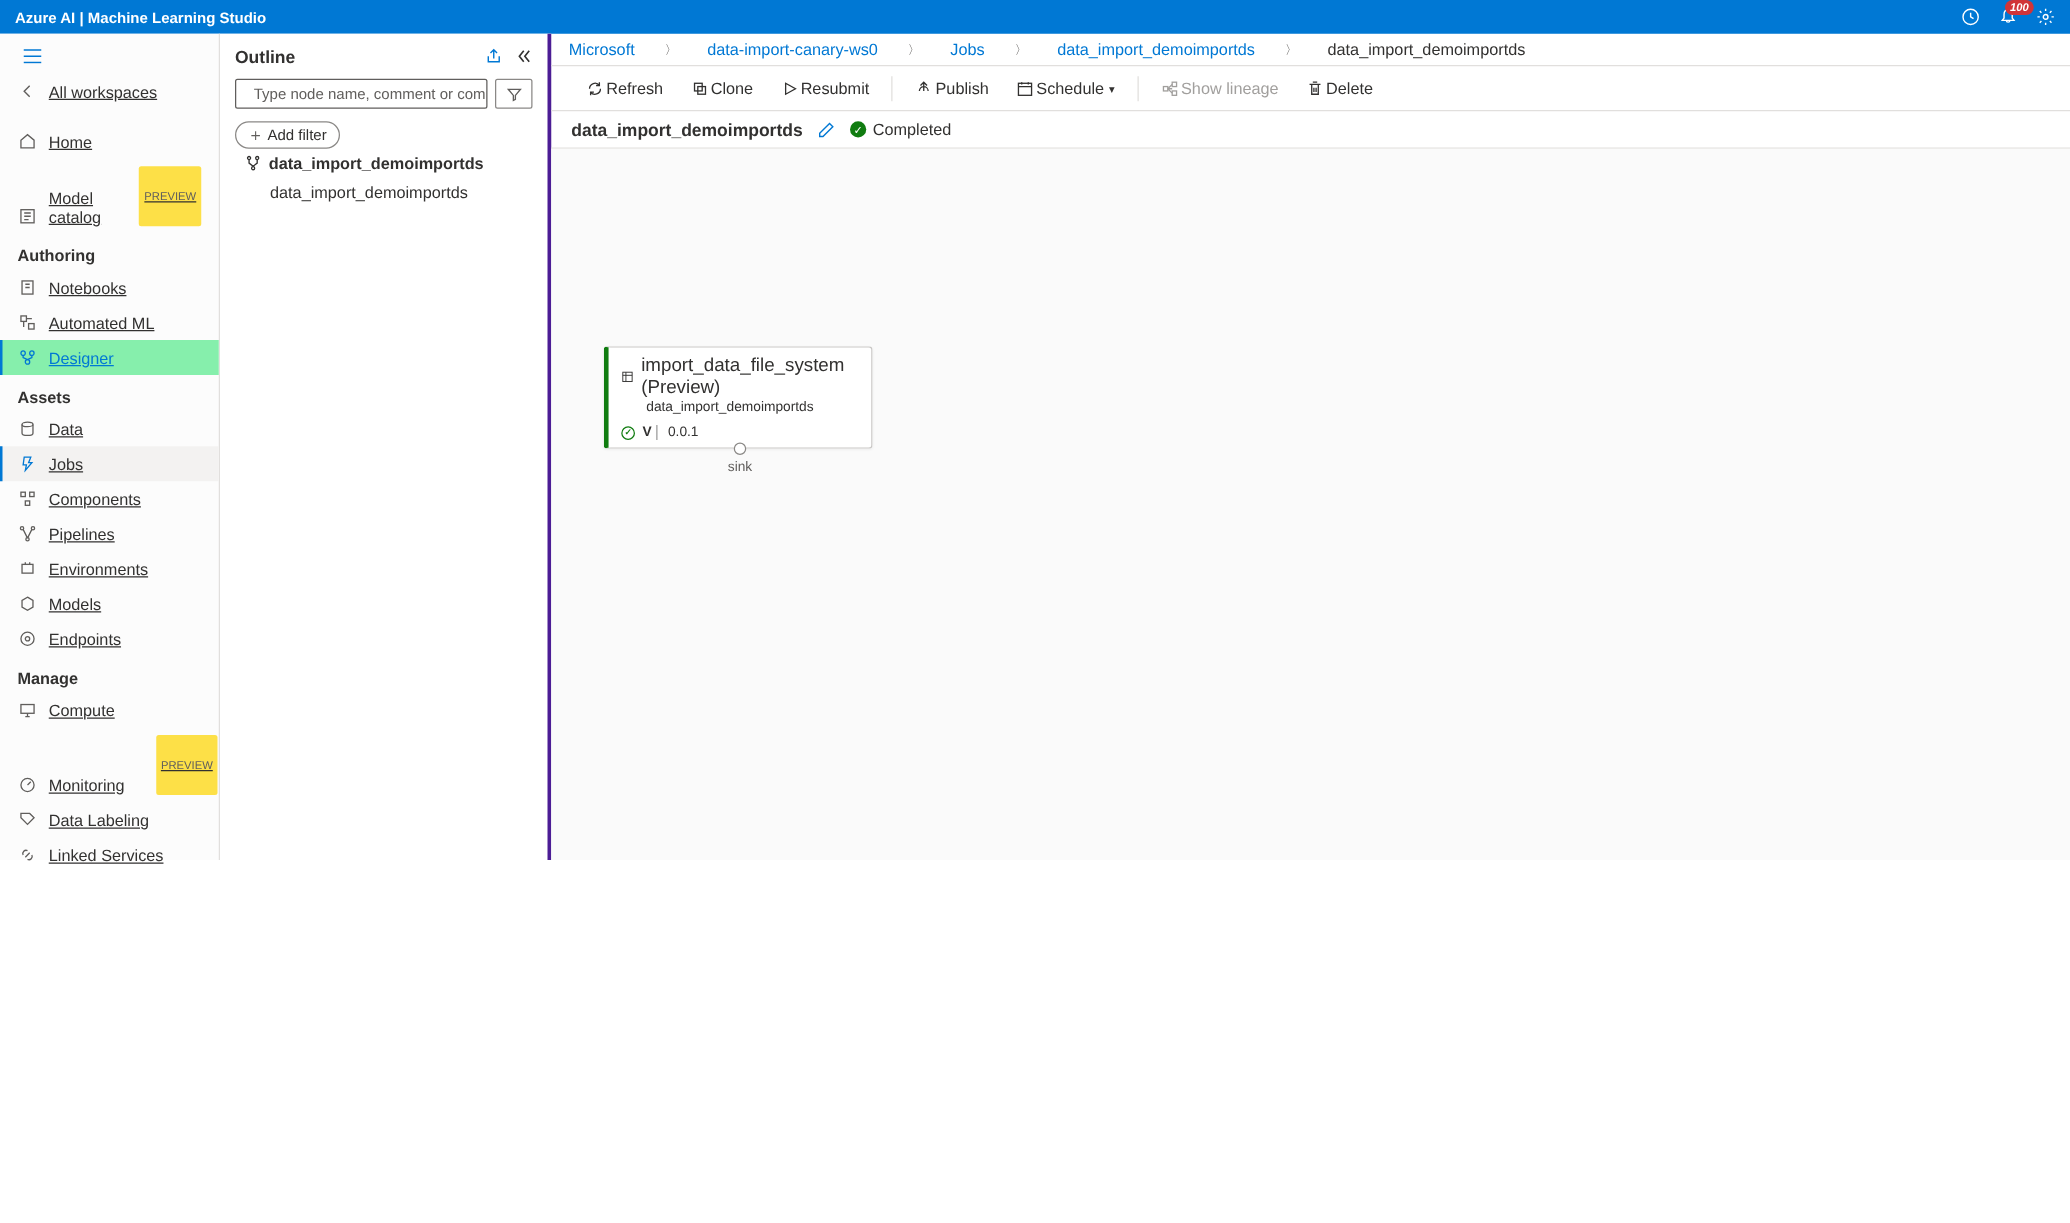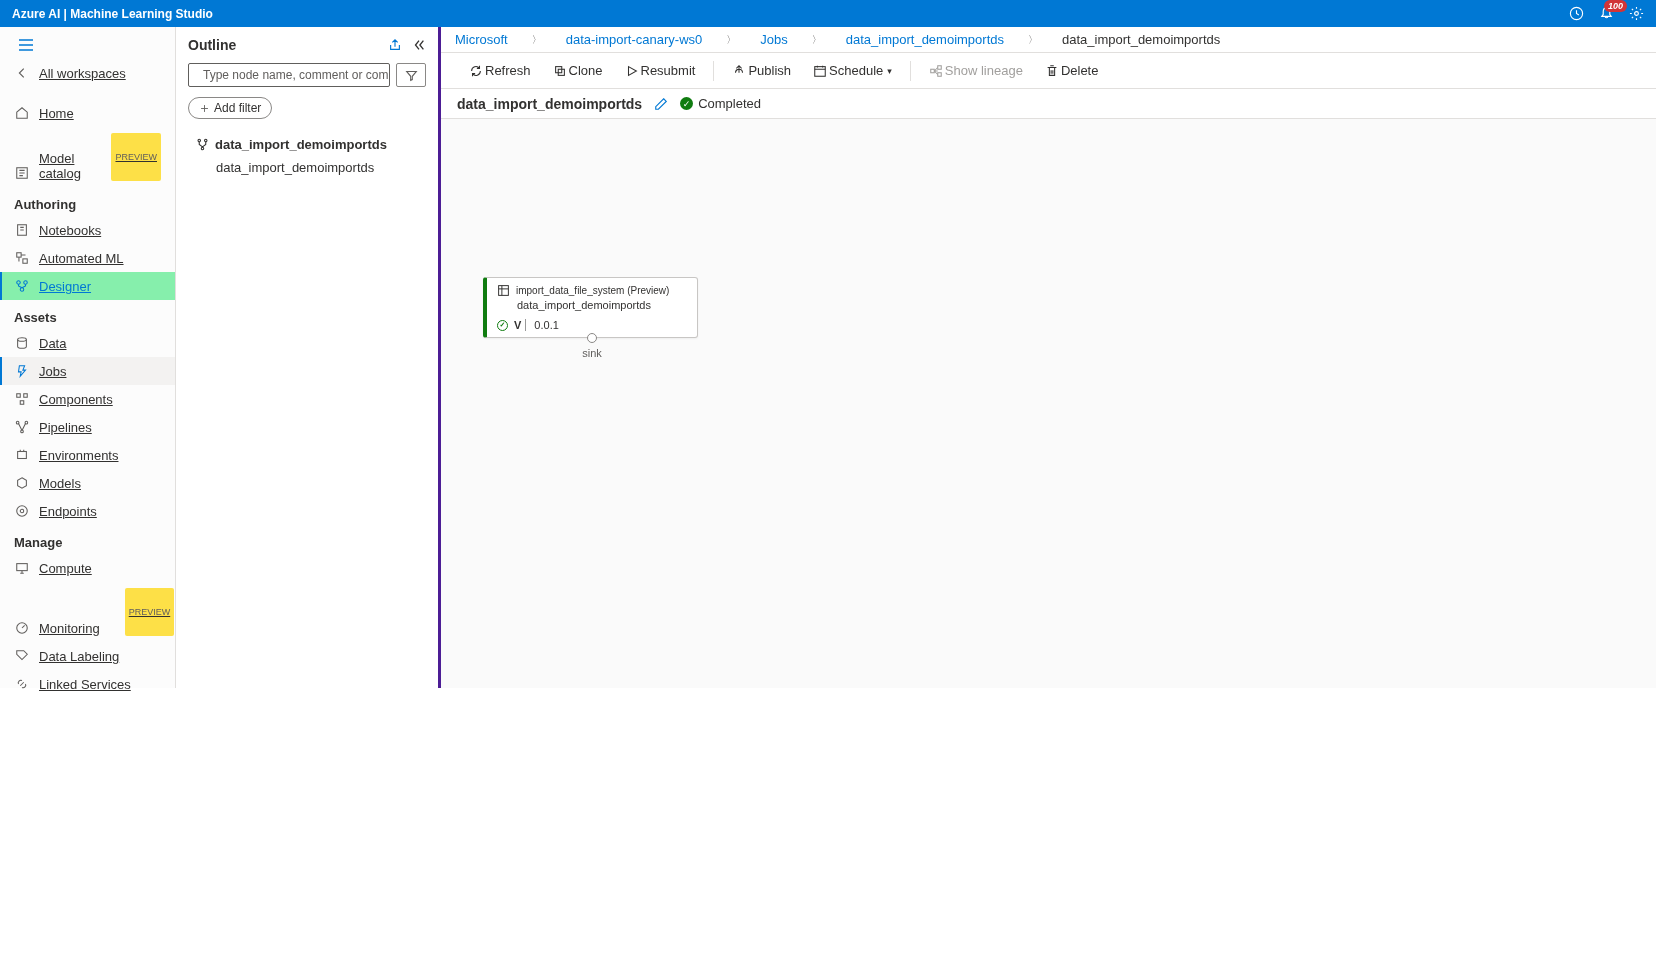--- a/index.html
+++ b/index.html
@@ -29,21 +29,21 @@
 
 
 .outline { width: 265px; border-right: 3px solid #4c1d95; background: #fff; padding: 10px 12px; }
 .outline-header { display: flex; align-items: center; justify-content: space-between; margin-bottom: 10px; }
 .outline-title { font-weight: 600; font-size: 14px; }
 .outline-header-icons { display: flex; gap: 10px; color: #0078d4; }
 .outline-header-icons span { cursor: pointer; }
 .search-row { display: flex; gap: 6px; margin-bottom: 10px; }
 .search-box { flex: 1; border: 1px solid #605e5c; border-radius: 2px; padding: 4px 8px; display: flex; align-items: center; gap: 6px; color: #605e5c; font-size: 12px; overflow: hidden; white-space: nowrap; }
 .filter-btn { width: 30px; border: 1px solid #8a8886; border-radius: 2px; display: flex; align-items: center; justify-content: center; cursor: pointer; }
-.add-filter { border: 1px solid #8a8886; border-radius: 12px; padding: 3px 10px; display: inline-flex; align-items: center; gap: 4px; font-size: 12px; cursor: pointer; margin-bottom: 14px; }
+.add-filter { border: 1px solid #8a8886; border-radius: 12px; padding: 3px 10px; display: inline-flex; align-items: center; gap: 4px; font-size: 12px; cursor: pointer; }
 .tree-root { display: flex; align-items: center; gap: 6px; font-weight: 600; font-size: 13px; padding: 4px 8px; }
 .tree-child { padding: 4px 8px 4px 28px; font-size: 13px; color: #323130; cursor: pointer; }
 
 
 .content { flex: 1; display: flex; flex-direction: column; position: relative; }
 .breadcrumb { height: 26px; display: flex; align-items: center; gap: 24px; padding: 0 14px; font-size: 13px; border-bottom: 1px solid #e1dfdd; }
 .breadcrumb a { color: #0078d4; text-decoration: none; cursor: pointer; }
 .breadcrumb .sep { color: #605e5c; font-size: 10px; }
 .breadcrumb .current { color: #323130; }
 
@@ -63,21 +63,21 @@
 
 .job-title-row { height: 30px; display: flex; align-items: center; padding: 0 16px; gap: 12px; border-bottom: 1px solid #e1dfdd; }
 .job-title { font-weight: 600; font-size: 14px; }
 .edit-icon { color: #0078d4; cursor: pointer; }
 .status-wrap { display: flex; align-items: center; gap: 5px; color: #323130; }
 .status-circle { width: 13px; height: 13px; border-radius: 50%; background: #107c10; display: flex; align-items: center; justify-content: center; color: #fff; font-size: 9px; }
 
 
 .canvas { flex: 1; background: #fafafa; position: relative; }
 .node-card { position: absolute; top: 158px; left: 42px; width: 215px; background: #fff; border: 1px solid #c8c6c4; border-left: 4px solid #107c10; border-radius: 3px; padding: 6px 8px 6px 10px; box-shadow: 0 1px 2px rgba(0,0,0,0.05); }
-.node-line1 { display: flex; align-items: center; gap: 6px; font-size: 10px; }
+.node-line1 { display: flex; align-items: center; gap: 6px; font-size: 15px; }
 .node-line2 { font-size: 11px; padding-left: 20px; margin-top: 2px; }
 .node-line3 { display: flex; align-items: center; gap: 6px; margin-top: 8px; font-size: 11px; }
 .node-status-dot { width: 11px; height: 11px; border-radius: 50%; border: 1.5px solid #107c10; display: flex; align-items: center; justify-content: center; color: #107c10; font-size: 7px; font-weight: bold; }
 .node-version { font-weight: 700; border-right: 1px solid #999; padding-right: 4px; margin-right: 2px; }
 .node-port { position: absolute; left: 50%; bottom: -6px; transform: translateX(-50%); width: 10px; height: 10px; border: 1px solid #8a8886; border-radius: 50%; background: #fff; }
 .node-port-label { position: absolute; left: 50%; bottom: -22px; transform: translateX(-50%); font-size: 11px; color: #605e5c; }
 
 svg { display: block; }
 </style>
 </head>

